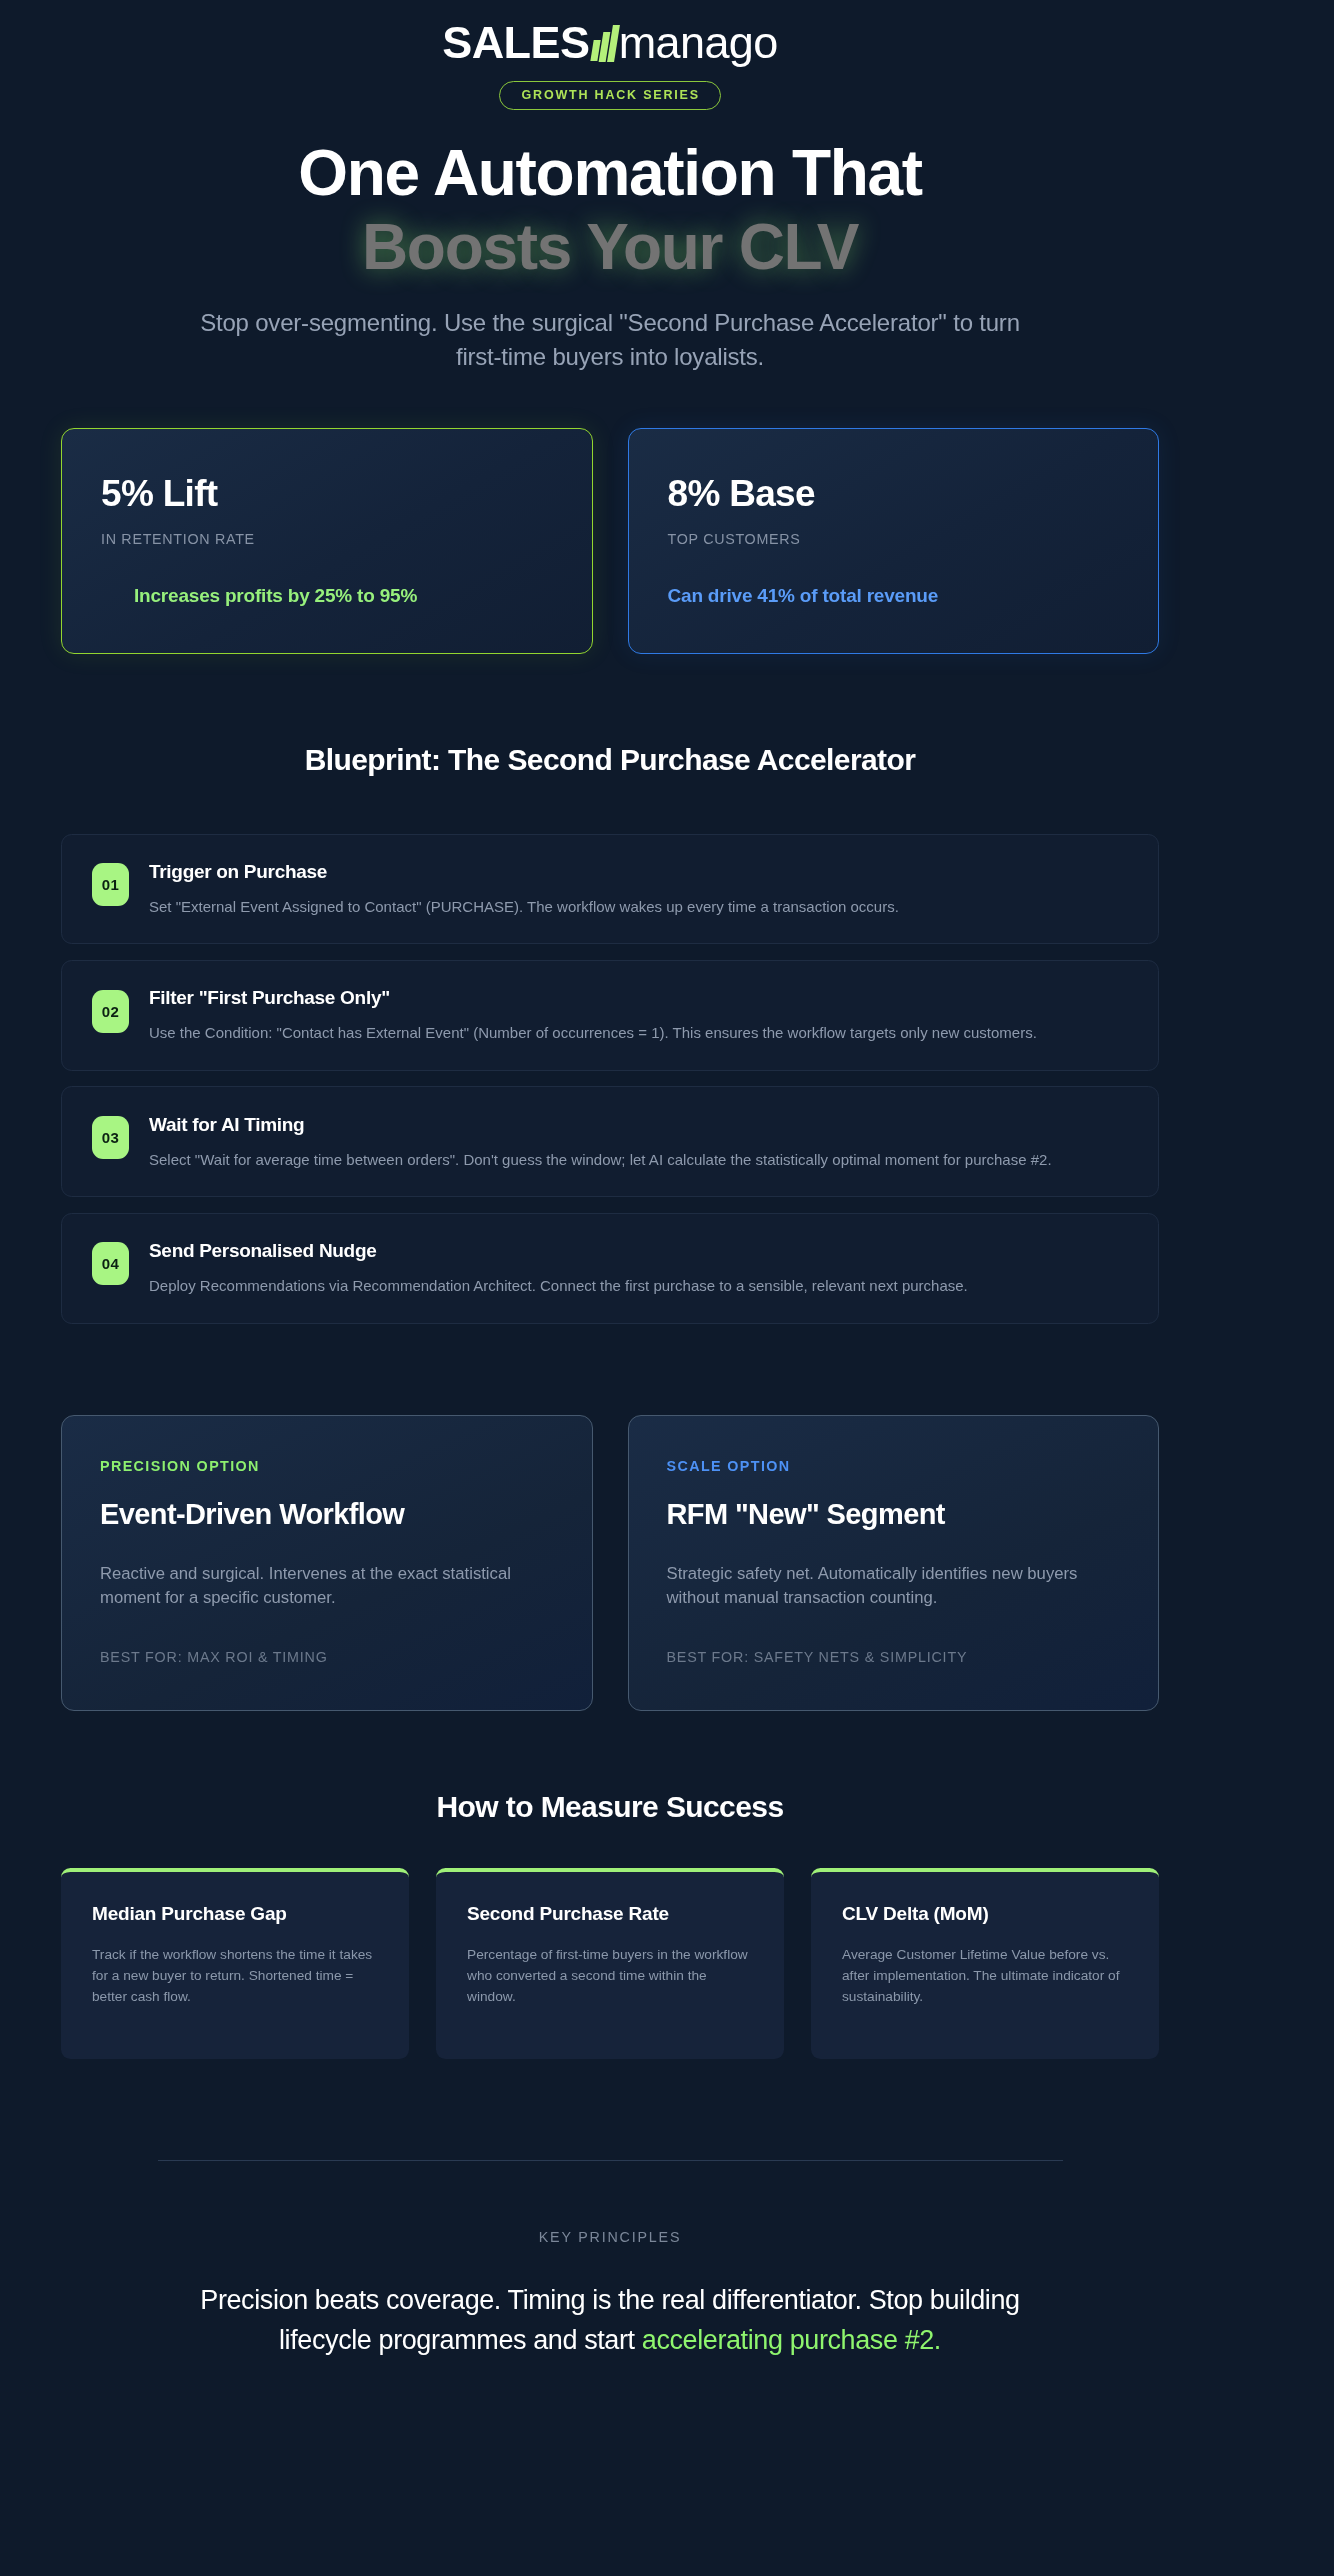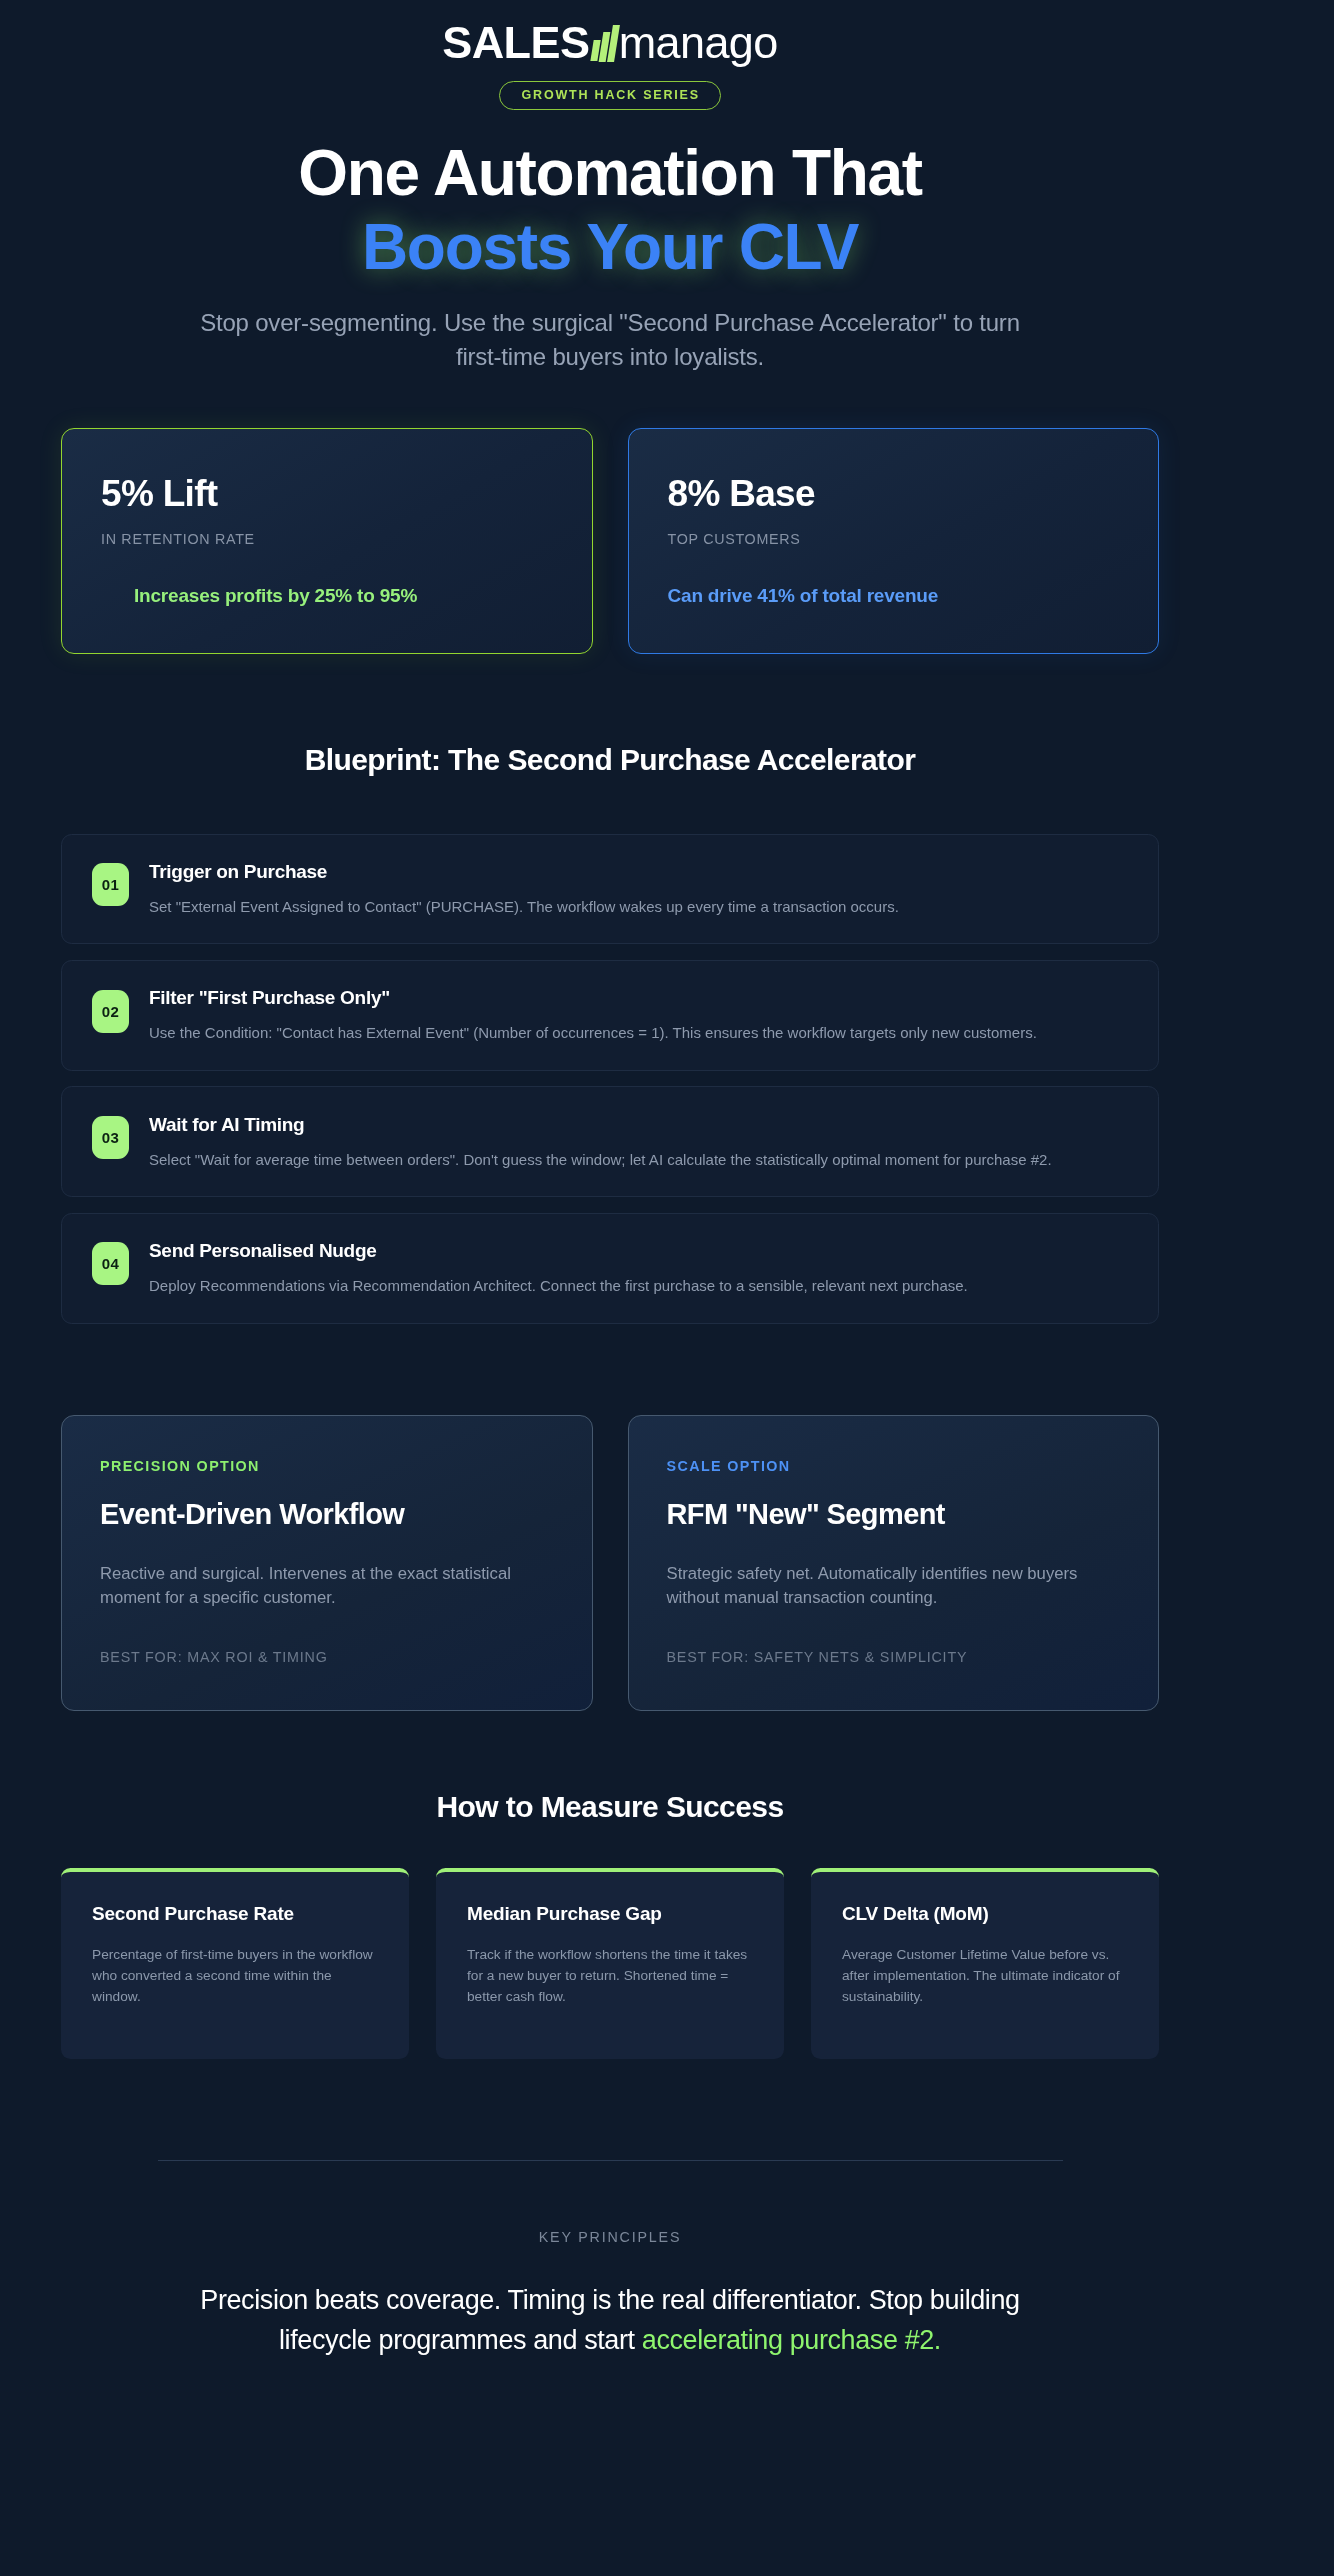--- a/index.html
+++ b/index.html
@@ -80,21 +80,21 @@
 
   .headline {
     margin-top: 26px;
     font-size: 64px;
     font-weight: 700;
     letter-spacing: -1.3px;
     line-height: 1.16;
   }
   .headline .line2 {
     display: block;
-    color: #3b82f6;
+    color: #737373;
     text-shadow: 0 0 25px rgba(143, 245, 110, 0.45);
   }
 
   .subhead {
     margin: 21.4px auto 0;
     max-width: 822px;
     font-size: 24px;
     line-height: 1.42;
     color: #97a3b6;
     letter-spacing: -0.2px;
@@ -392,27 +392,27 @@
       <div class="option-desc">Strategic safety net. Automatically identifies new buyers without manual transaction counting.</div>
       <div class="option-best">BEST FOR: SAFETY NETS &amp; SIMPLICITY</div>
     </div>
   </div>
 
   <h2 class="section-title measure-title">How to Measure Success</h2>
 
   <div class="metrics">
 
     <div class="metric">
+      <div class="metric-title">Median Purchase Gap</div>
+      <div class="metric-desc">Track if the workflow shortens the time it takes for a new buyer to return. Shortened time = better cash flow.</div>
+    </div>
+
+    <div class="metric">
       <div class="metric-title">Second Purchase Rate</div>
       <div class="metric-desc">Percentage of first-time buyers in the workflow who converted a second time within the window.</div>
-    </div>
-
-    <div class="metric">
-      <div class="metric-title">Median Purchase Gap</div>
-      <div class="metric-desc">Track if the workflow shortens the time it takes for a new buyer to return. Shortened time = better cash flow.</div>
     </div>
 
     <div class="metric">
       <div class="metric-title">CLV Delta (MoM)</div>
       <div class="metric-desc">Average Customer Lifetime Value before vs. after implementation. The ultimate indicator of sustainability.</div>
     </div>
   </div>
 
   <div class="footer">
     <div class="divider"></div>

